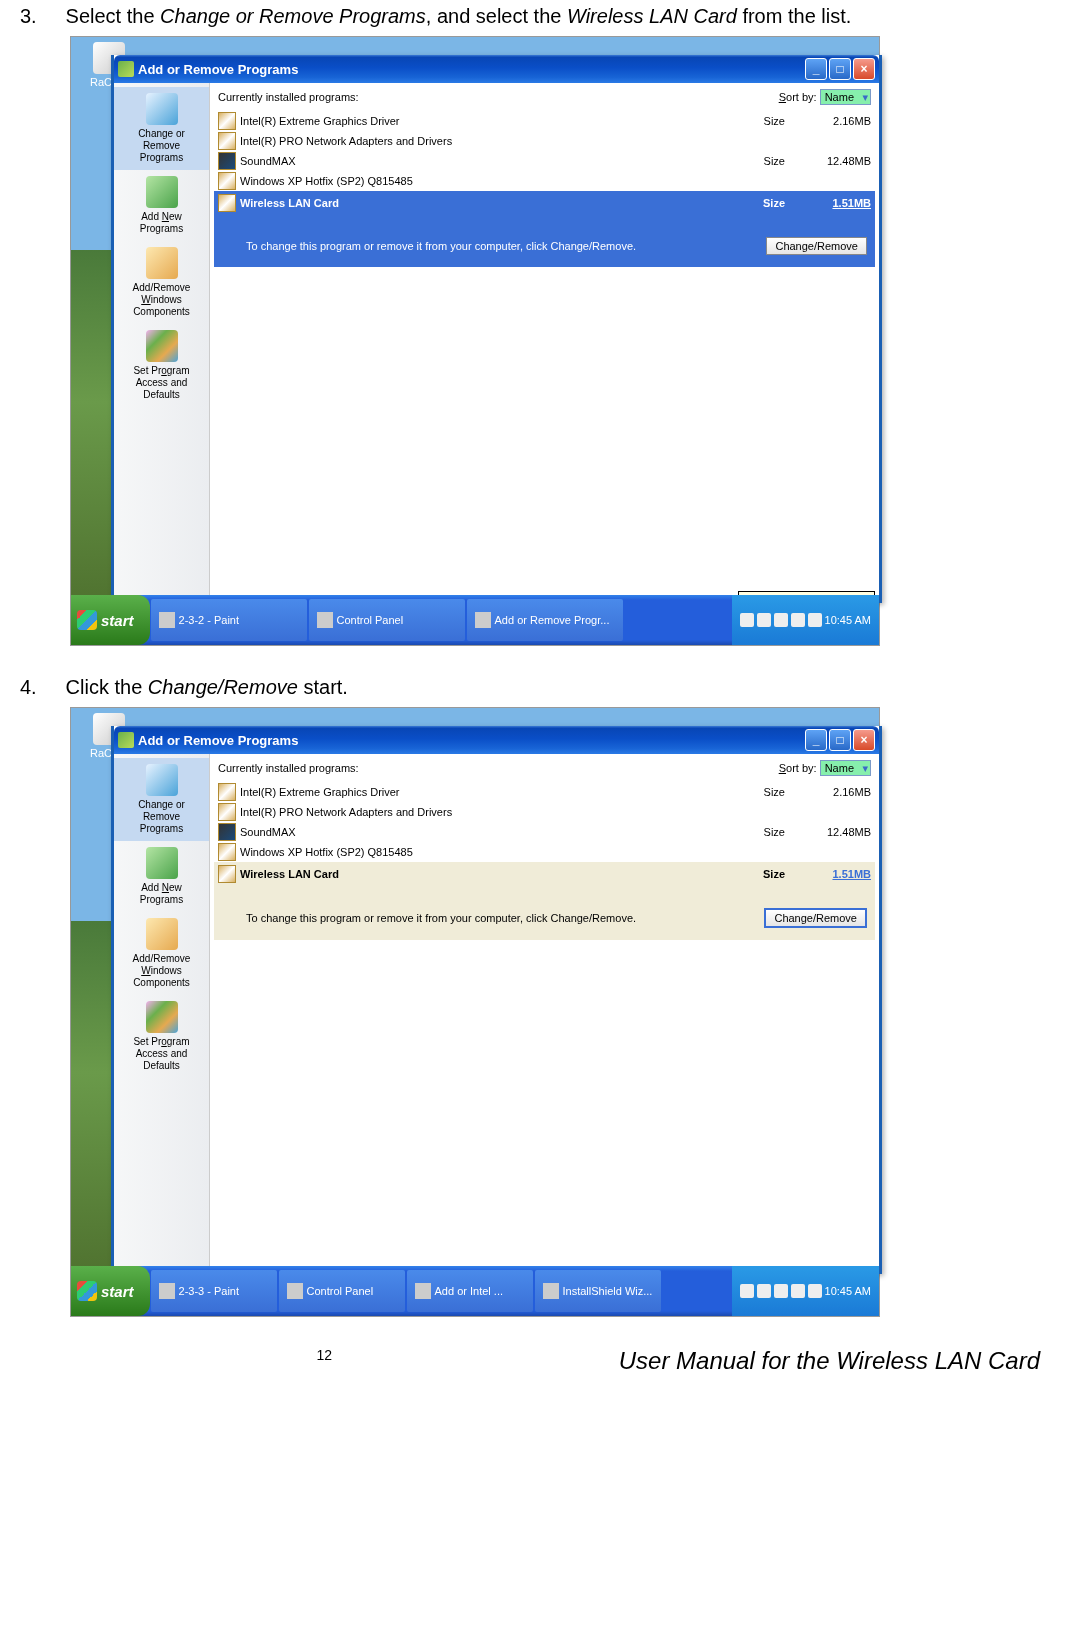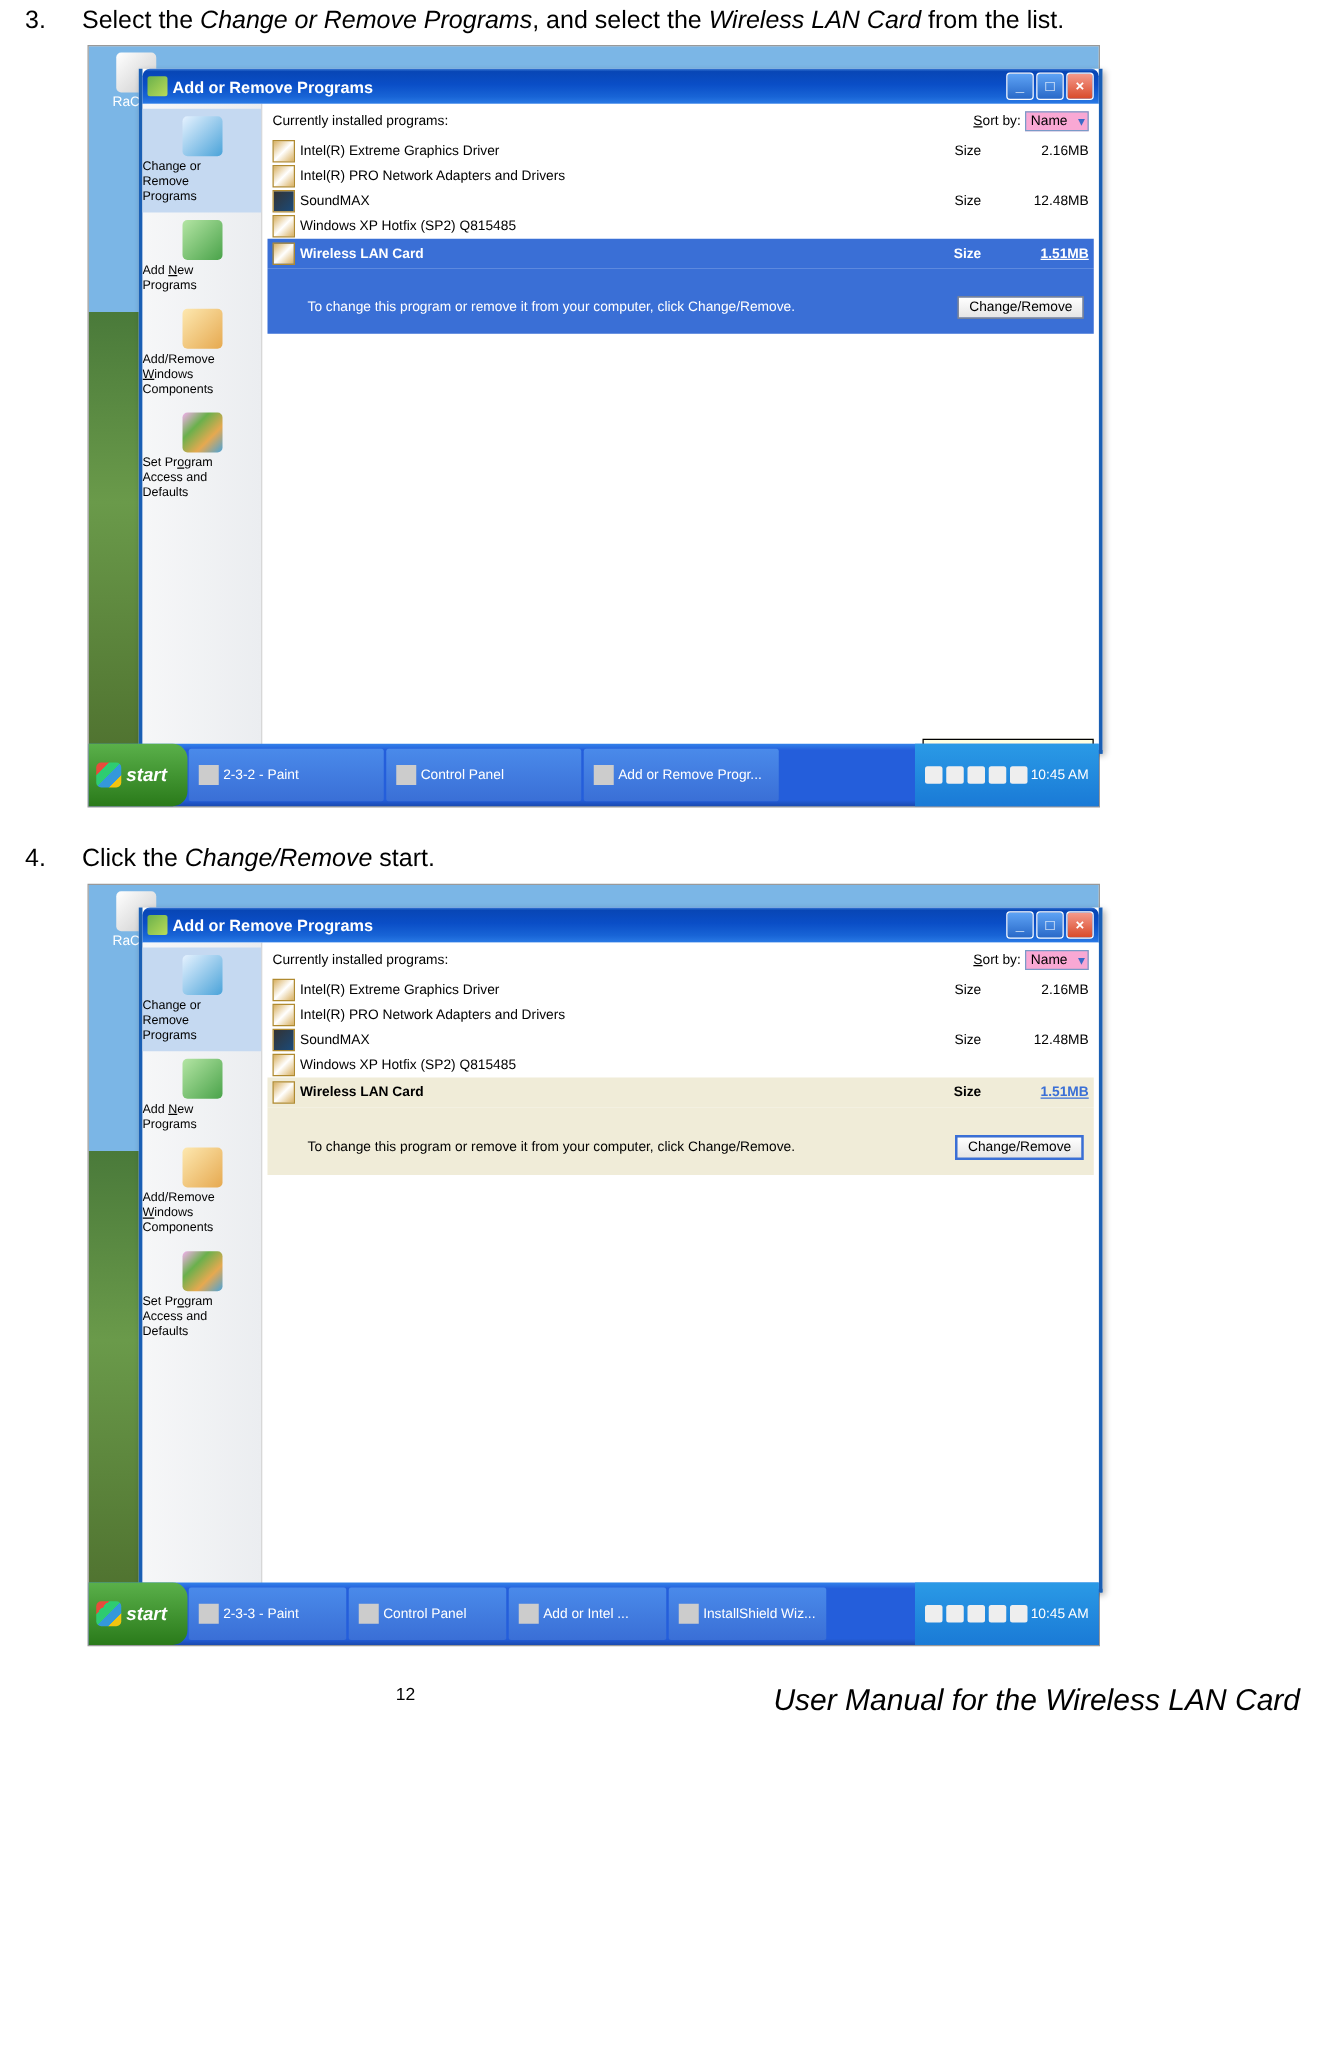--- a/index.html
+++ b/index.html
@@ -102,22 +102,23 @@
   .winbtn.close { background: linear-gradient(to bottom,#f59a8c,#d84a2a);}
   .arp-body { flex:1; display:flex; overflow:hidden;}
   .sidebar {
     width: 95px;
     background: linear-gradient(to right,#f6f7f8,#ebedf0);
     border-right:1px solid #ccc;
     display:flex;flex-direction:column;
     padding-top:4px;
   }
   .side-item {
+    text-align:center;
     font-size:10px;
-    padding: 6px 0;
+    padding: 6px 13px;
     line-height:1.2;
     cursor:default;
   }
   .side-item .sico {
     width:32px;height:32px;margin:0 auto 3px;
     border-radius:4px;
   }
   .side-item.sel { background:#c5d9f1;}
   .sico1{background:linear-gradient(135deg,#e6f2ff,#4aa3d9);}
   .sico2{background:linear-gradient(135deg,#b4e5a4,#4aa34a);}
@@ -127,21 +128,21 @@
     flex:1; background:white; display:flex;flex-direction:column;
     font-family: Tahoma, sans-serif;
   }
   .content-head {
     display:flex; align-items:center;
     padding: 6px 8px;
     font-size:11px;
   }
   .content-head .spacer{flex:1;}
   .sortby-sel {
-    border:1px solid #7a9ac8; background:#f9a8d4;
+    border:1px solid #7a9ac8; background:#86efac;
     padding:1px 16px 1px 4px; font-size:11px;
     position:relative;
   }
   .sortby-sel::after{content:"▾";position:absolute;right:2px;color:#3a6ac8;}
   .prog-list {
     border:0; margin:0 4px;
   }
   .prog-row {
     display:flex; align-items:center;
     padding: 1px 4px;

